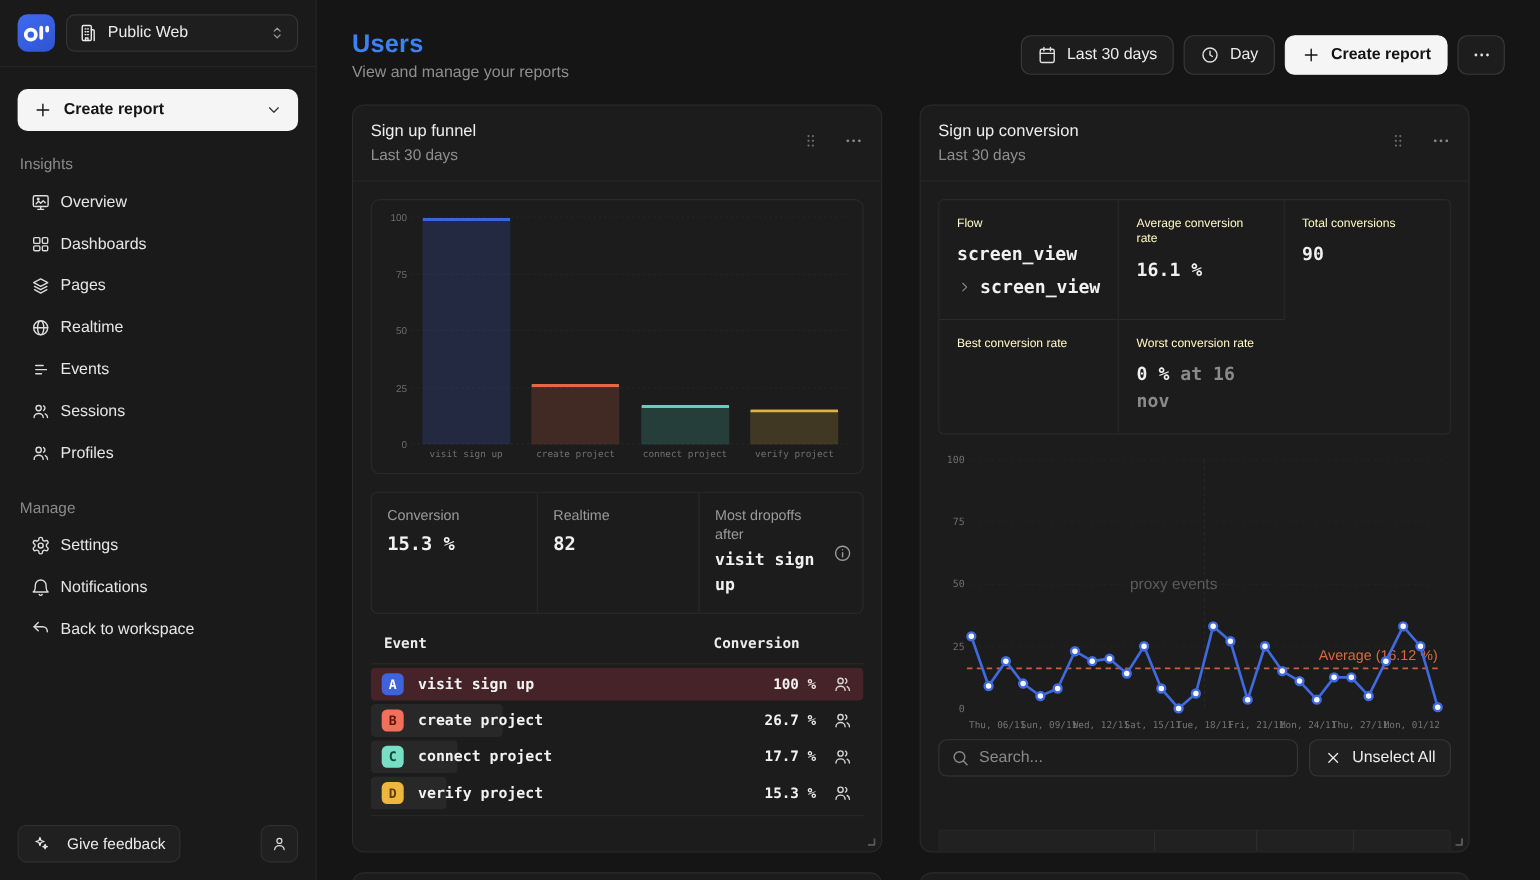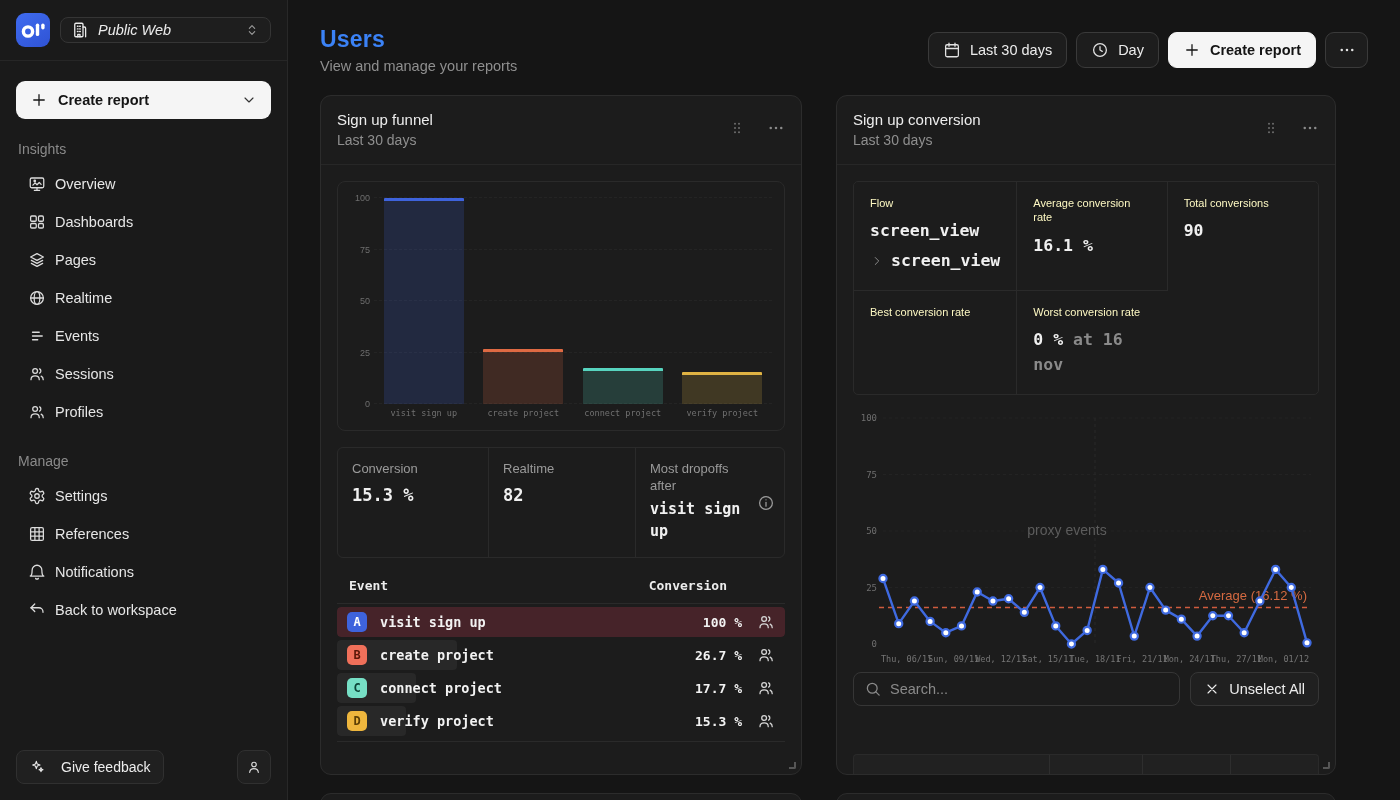--- a/index.html
+++ b/index.html
@@ -7,22 +7,22 @@
     font-family:"Liberation Sans", sans-serif; color:#ececec; }
   .app { display:flex; width:1400px; height:800px; }
 
   
   .sidebar { width:288px; background:#1a1a1a; border-right:1px solid #282828;
     display:flex; flex-direction:column; flex-shrink:0; }
   .ws-row { height:61px; display:flex; align-items:center; gap:10px; padding:0 16px;
     border-bottom:1px solid #262626; }
   .logo { width:34px; height:34px; border-radius:9px; flex-shrink:0;
     background:linear-gradient(145deg,#3f6bf0,#2f53d4); display:flex; align-items:center; justify-content:center; }
-  .ws-select { flex:1; height:26px; border:1px solid #353535; border-radius:8px; background:#1e1e1e;
-    display:flex; align-items:center; gap:9px; padding:0 10px; color:#ececec; font-size:14.5px; cursor:pointer;font-style:italic; }
+  .ws-select { flex:1; height:34px; border:1px solid #353535; border-radius:8px; background:#1e1e1e;
+    display:flex; align-items:center; gap:9px; padding:0 10px; color:#ececec; font-size:14.5px; cursor:pointer; }
   .ws-select .chev { margin-left:auto; color:#9a9a9a; }
   .icon { display:inline-flex; flex-shrink:0; }
   .icon svg { width:100%; height:100%; display:block; }
   .i16 { width:16px; height:16px; } .i18 { width:18px; height:18px; }
   .i14 { width:14px; height:14px; }
 
   .sidebar-body { padding:20px 16px 0; flex:1; }
   .create-report { width:100%; height:38px; background:#f5f5f5; border:none; border-radius:9px;
     display:flex; align-items:center; gap:10px; padding:0 14px; font-size:14.5px; font-weight:700;
     color:#141414; cursor:pointer; font-family:inherit; }
@@ -275,29 +275,20 @@
           <div class="nav-section">
             <div class="nav-label">Manage</div>
             <div class="nav-item">
               <span class="icon i18">
                 <svg viewBox="0 0 24 24" fill="none" stroke="currentColor" stroke-width="1.7" stroke-linecap="round" stroke-linejoin="round">
                   <circle cx="12" cy="12" r="3"></circle>
                   <path d="M12.22 2h-.44a2 2 0 0 0-2 2v.18a2 2 0 0 1-1 1.73l-.43.25a2 2 0 0 1-2 0l-.15-.08a2 2 0 0 0-2.73.73l-.22.38a2 2 0 0 0 .73 2.73l.15.1a2 2 0 0 1 1 1.72v.51a2 2 0 0 1-1 1.74l-.15.09a2 2 0 0 0-.73 2.73l.22.38a2 2 0 0 0 2.73.73l.15-.08a2 2 0 0 1 2 0l.43.25a2 2 0 0 1 1 1.73V20a2 2 0 0 0 2 2h.44a2 2 0 0 0 2-2v-.18a2 2 0 0 1 1-1.73l.43-.25a2 2 0 0 1 2 0l.15.08a2 2 0 0 0 2.73-.73l.22-.39a2 2 0 0 0-.73-2.73l-.15-.08a2 2 0 0 1-1-1.74v-.5a2 2 0 0 1 1-1.74l.15-.09a2 2 0 0 0 .73-2.73l-.22-.38a2 2 0 0 0-2.73-.73l-.15.08a2 2 0 0 1-2 0l-.43-.25a2 2 0 0 1-1-1.73V4a2 2 0 0 0-2-2z"></path>
                 </svg>
               </span>
               <span>Settings</span>
-            </div>
-            <div class="nav-item">
-              <span class="icon i18">
-                <svg viewBox="0 0 24 24" fill="none" stroke="currentColor" stroke-width="1.7" stroke-linecap="round" stroke-linejoin="round">
-                  <rect x="3.5" y="3.5" width="17" height="17" rx="2"></rect>
-                  <path d="M3.5 9.2h17M3.5 14.8h17M9.2 3.5v17M14.8 3.5v17"></path>
-                </svg>
-              </span>
-              <span>References</span>
             </div>
             <div class="nav-item">
               <span class="icon i18">
                 <svg viewBox="0 0 24 24" fill="none" stroke="currentColor" stroke-width="1.7" stroke-linecap="round" stroke-linejoin="round">
                   <path d="M18.5 9.5a6.5 6.5 0 1 0-13 0c0 7-2.5 8-2.5 8h18s-2.5-1-2.5-8"></path>
                   <path d="M10.2 20.5a2 2 0 0 0 3.6 0"></path>
                 </svg>
               </span>
               <span>Notifications</span>
             </div>

